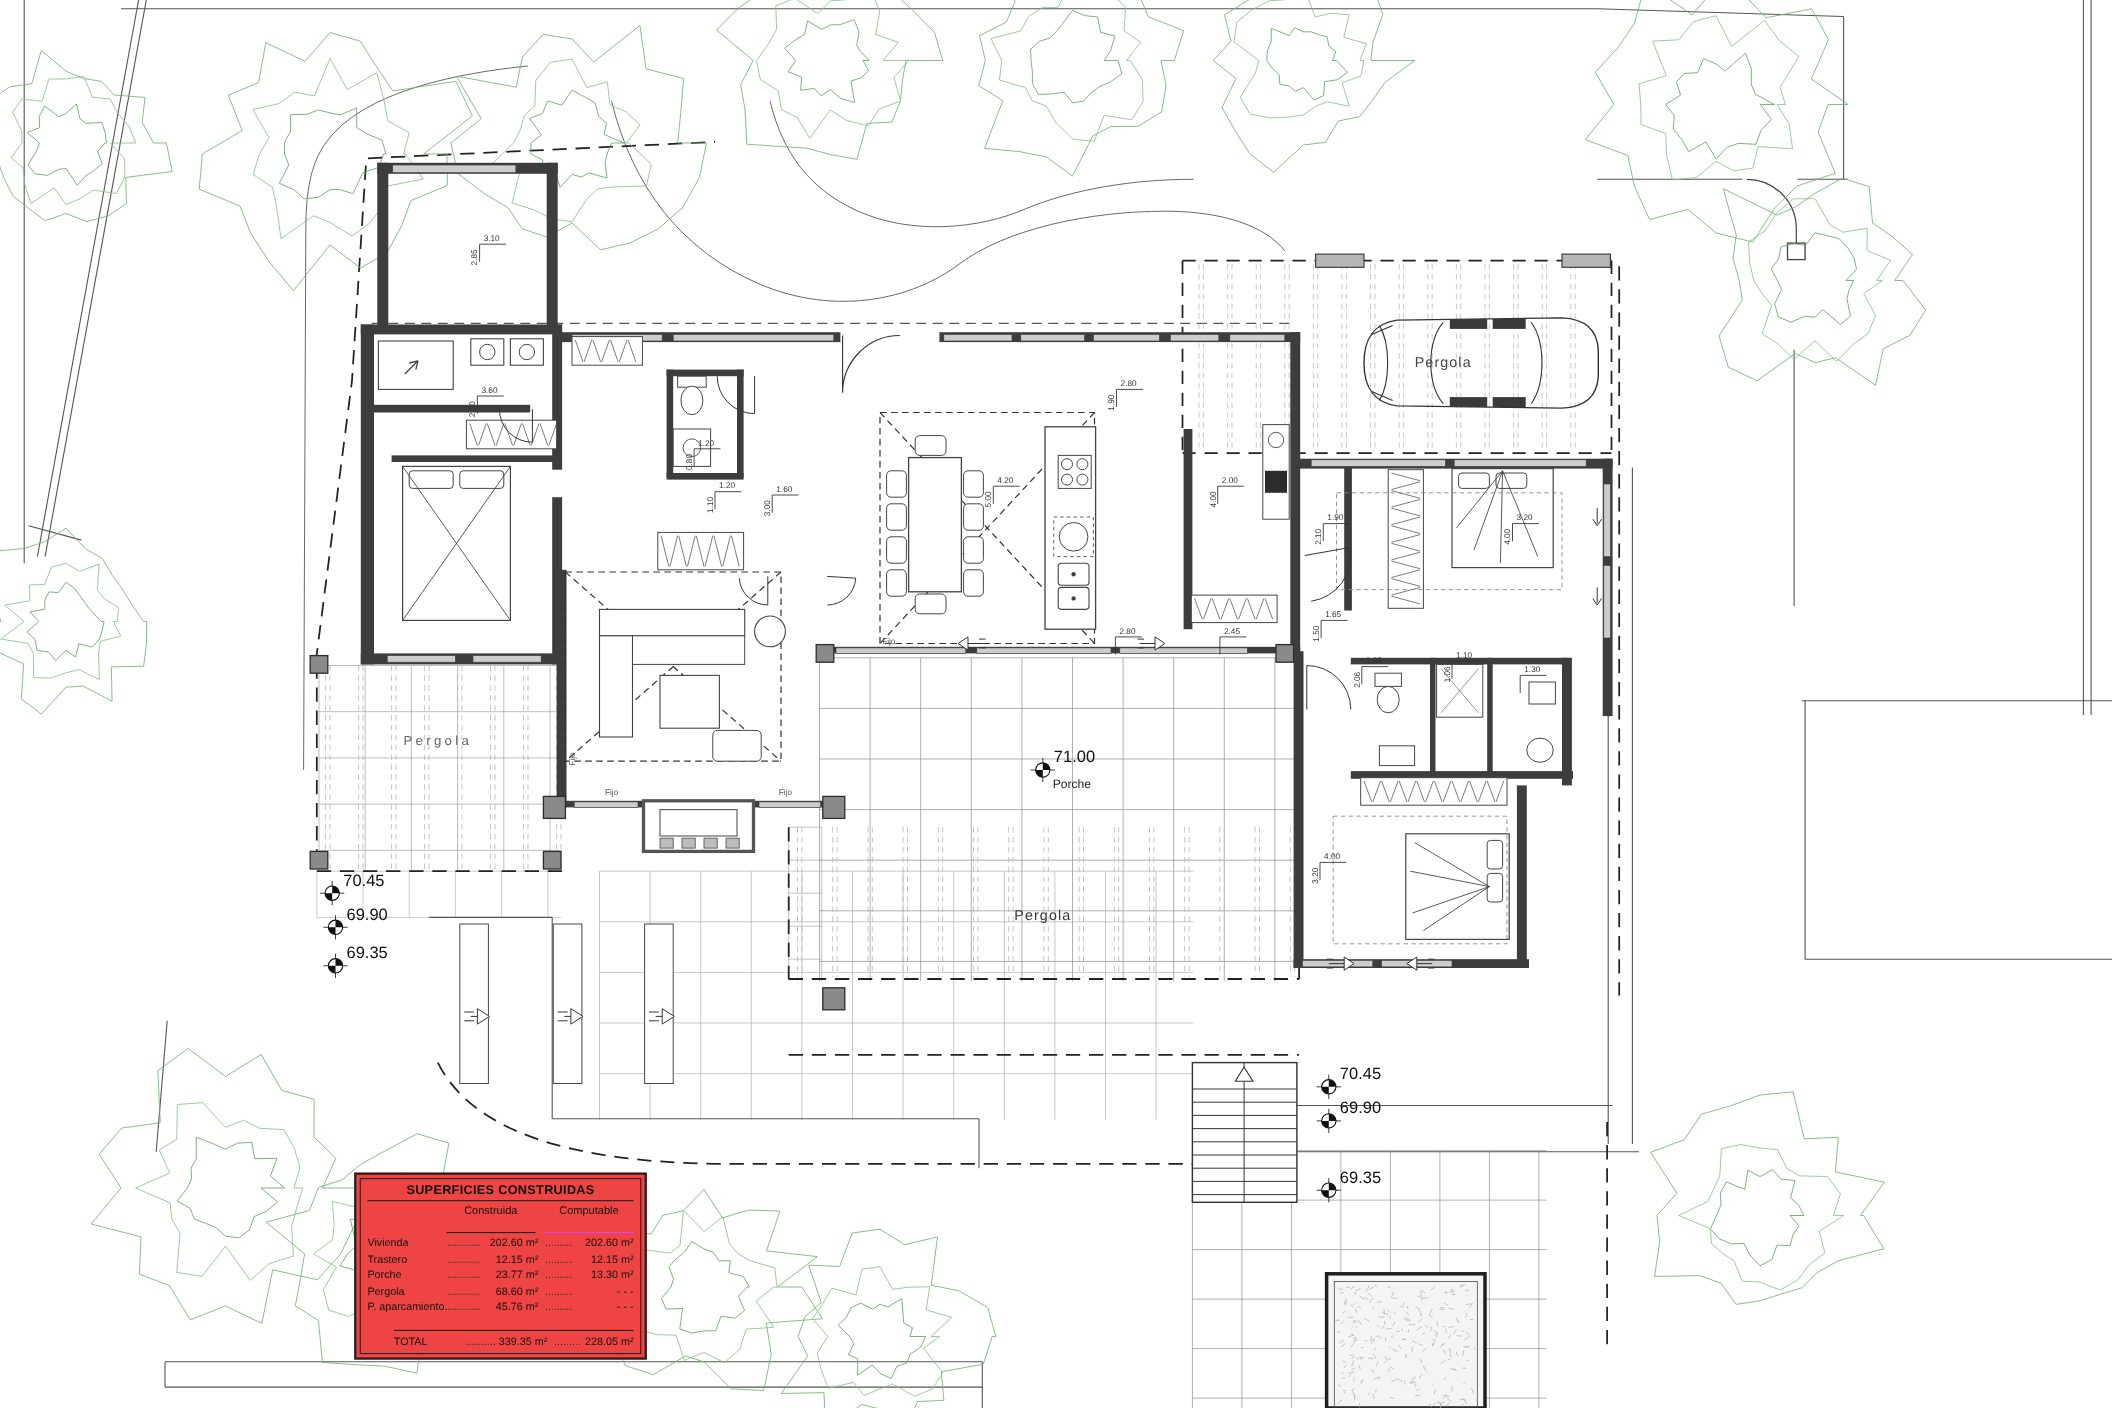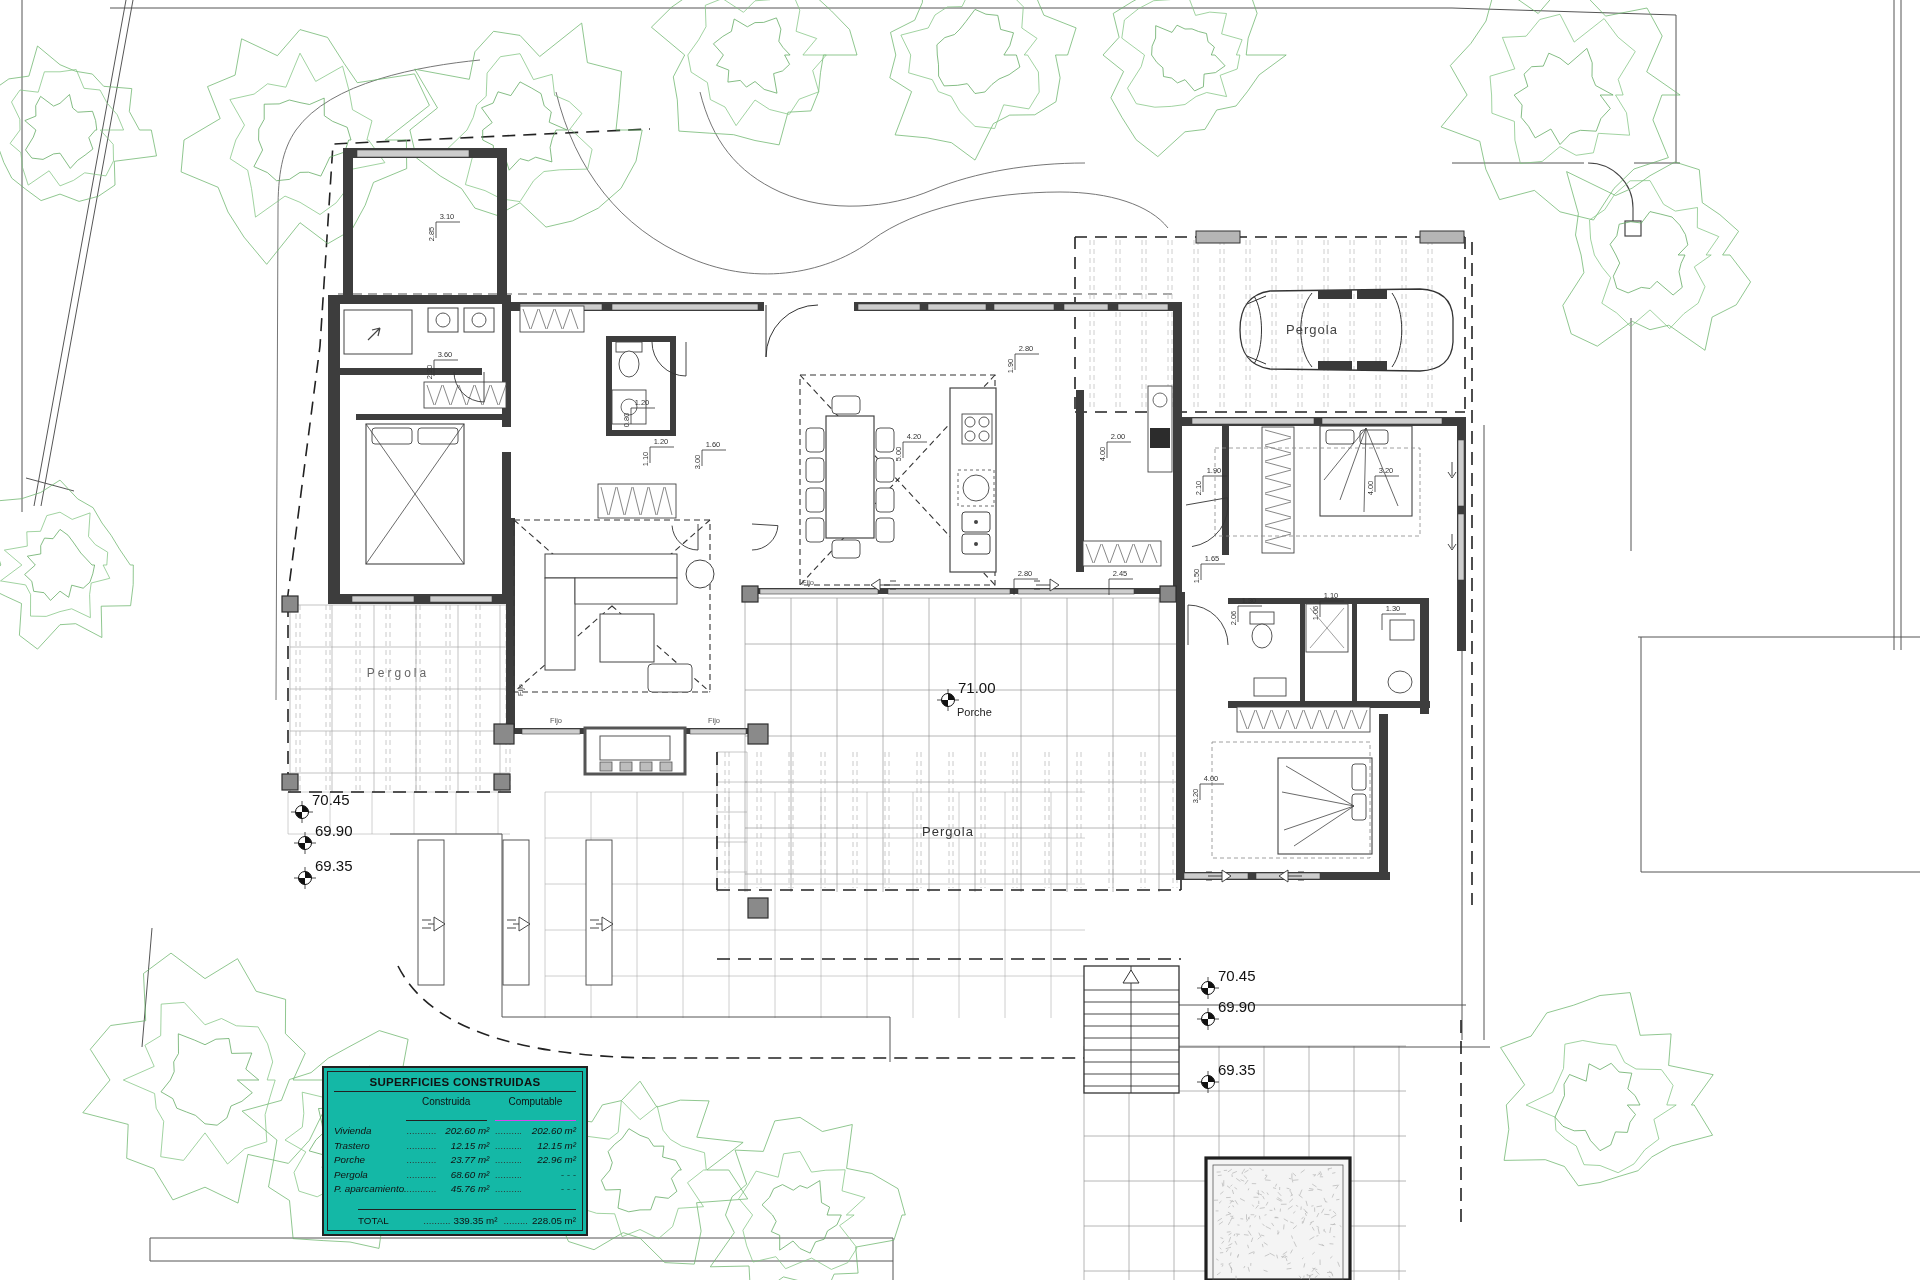--- a/index.html
+++ b/index.html
@@ -1,30 +1,30 @@
 <!DOCTYPE html>
 <html><head>
 <meta charset="utf-8">
 <style>
   html,body{margin:0;padding:0;background:#fff;}
   #stage{position:relative;width:1920px;height:1280px;background:#ffffff;overflow:hidden;
          font-family:"Liberation Sans",sans-serif;}
   #plan-svg{position:absolute;left:0;top:0;}
   
   #areas-table{position:absolute;left:322px;top:1066px;width:266px;height:170px;
-    border:2px solid #222;background:#14b8a6;box-sizing:border-box;font-family:"Liberation Sans",sans-serif;}
+    border:2px solid #222;background:#ef4444;box-sizing:border-box;font-family:"Liberation Sans",sans-serif;}
   #areas-table .inner{position:absolute;left:3px;top:3px;right:3px;bottom:3px;border:1px solid #222;
     display:flex;flex-direction:column;padding:2px 6px 2px 6px;box-sizing:border-box;}
   #areas-table .title{font-size:11.5px;font-weight:bold;text-align:center;letter-spacing:.3px;
     border-bottom:1px solid #222;padding:2px 0 3px 0;color:#111;}
   #areas-table .hdr{display:flex;font-size:10px;color:#111;margin-top:4px;}
   #areas-table .hdr .sp{width:74px;}
   #areas-table .hdr .h1{width:84px;text-align:center;border-bottom:1px solid #222;padding-bottom:13px;}
   #areas-table .hdr .h2{width:84px;text-align:center;border-bottom:1px solid #d946ef;padding-bottom:1px;margin-left:8px;}
-  #areas-table .rows{flex:1;margin-top:3px;font-style:italic;}
+  #areas-table .rows{flex:1;margin-top:3px;}
   #areas-table .r{display:flex;font-size:9.8px;color:#111;line-height:14.5px;white-space:nowrap;}
   #areas-table .r .nm{width:74px;overflow:hidden;}
   #areas-table .r .d1{width:30px;overflow:hidden;color:#333;}
   #areas-table .r .v1{width:54px;text-align:right;}
   #areas-table .r .d2{width:26px;overflow:hidden;color:#333;margin-left:6px;}
   #areas-table .r .v2{width:56px;text-align:right;}
   #areas-table .total{border-top:1px solid #222;margin-top:3px;padding-top:4px;margin-left:24px;}
 </style>
 </head>
 <body>
@@ -439,21 +439,21 @@
             <span class="d1">............</span>
             <span class="v1">12.15 m²</span>
             <span class="d2">............</span>
             <span class="v2">12.15 m²</span>
           </div>
           <div class="r">
             <span class="nm">Porche</span>
             <span class="d1">............</span>
             <span class="v1">23.77 m²</span>
             <span class="d2">............</span>
-            <span class="v2">22.96 m²</span>
+            <span class="v2">13.30 m²</span>
           </div>
           <div class="r">
             <span class="nm">Pergola</span>
             <span class="d1">............</span>
             <span class="v1">68.60 m²</span>
             <span class="d2">............</span>
             <span class="v2">- - -</span>
           </div>
           <div class="r">
             <span class="nm">P. aparcamiento...</span>

